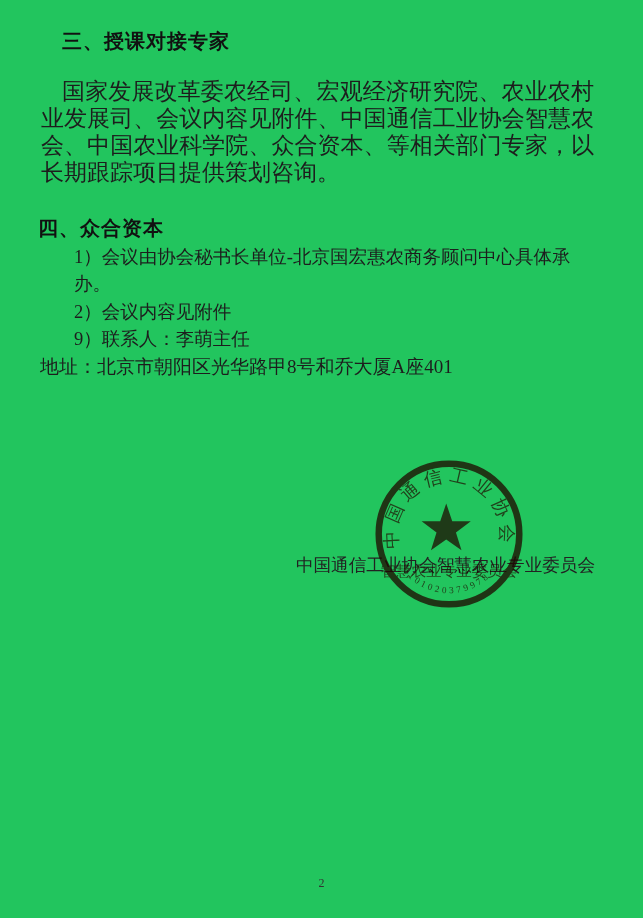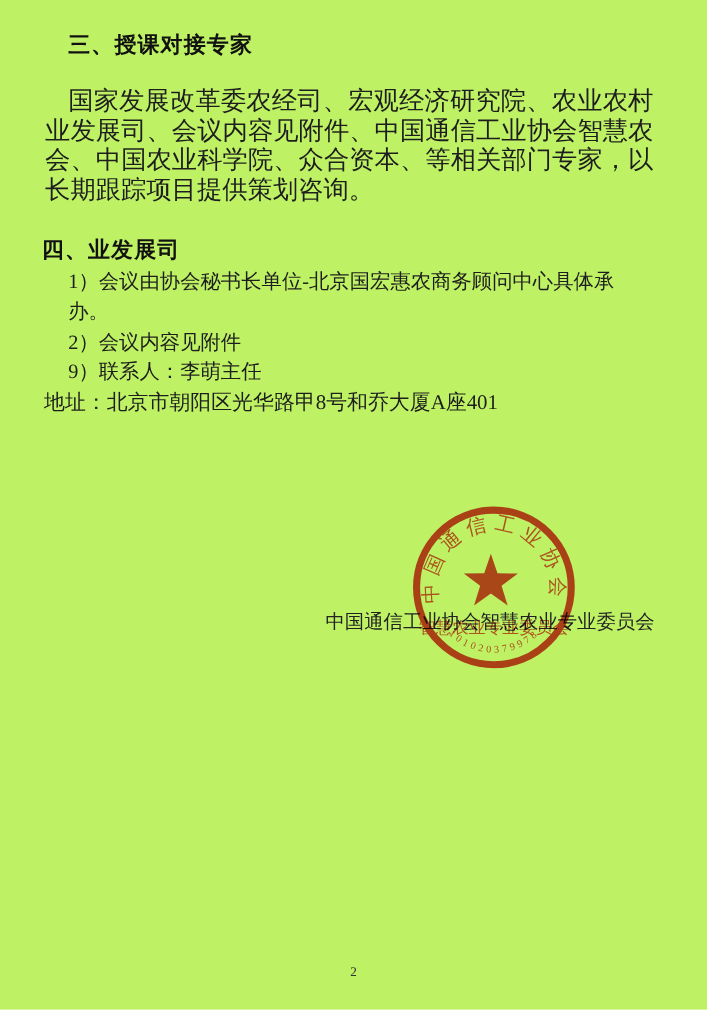--- a/index.html
+++ b/index.html
@@ -1,20 +1,20 @@
 <!DOCTYPE html>
 <html><head>
 <meta charset="utf-8">
 <style>
   html,body { margin:0; padding:0; background:#ffffff; }
   .page {
     position: relative;
     width: 643px;
     height: 918px;
-    background: #bef264;
+    background: #22c55e;
     overflow: hidden;
     box-sizing: border-box;
     padding: 28px 49px 0 38px;
     font-family: "Liberation Serif", "DejaVu Serif", serif;
     color: #1d1d1d;
   }
   .h-sec {
     font-family: "Liberation Sans", "DejaVu Sans", sans-serif;
     font-weight: 700;
     font-size: 20px;
@@ -33,21 +33,21 @@
   }
   .jline {
     text-align: justify;
     text-align-last: justify;
     height: 27px;
     overflow: hidden;
   }
   .jline.first { text-indent: 21px; }
   .lastline { text-align: left; height: 27px; }
   .items { margin-top: 3px; margin-left: 24px; font-size: 18.5px; line-height: 27.3px; }
-  .item { white-space: pre-wrap; }
+  .item { white-space: pre-wrap; margin-left: 12px; }
   .contact { margin-left: 2px; font-size: 19px; line-height: 27px; white-space: pre-wrap; }
   .sig-org {
     position: absolute;
     top: 553px;
     right: 48px;
     font-size: 17.6px;
     color: #222222;
     white-space: pre;
   }
   .sig-date {
@@ -85,21 +85,21 @@
 
   <div class="h-sec h3">三、授课对接专家</div>
 
   <div class="para">
     <div class="jline first">国家发展改革委农经司、宏观经济研究院、农业农村部乡村产</div>
     <div class="jline">业发展司、会议内容见附件、中国通信工业协会智慧农业委员</div>
     <div class="jline">会、中国农业科学院、众合资本、等相关部门专家，以专题讲座、</div>
     <div class="lastline">长期跟踪项目提供策划咨询。</div>
   </div>
 
-  <div class="h-sec h4">四、业发展司</div>
+  <div class="h-sec h4">四、众合资本</div>
 
   <div class="items">
     <div class="item">1）会议由协会秘书长单位-北京国宏惠农商务顾问中心具体承办。</div>
     <div class="item">2）会议内容见附件</div>
     <div class="item">9）联系人：李萌主任</div>
   </div>
 
   <div class="contact">地址：北京市朝阳区光华路甲8号和乔大厦A座401</div>
 
   <div class="sig-org">中国通信工业协会智慧农业专业委员会</div>

